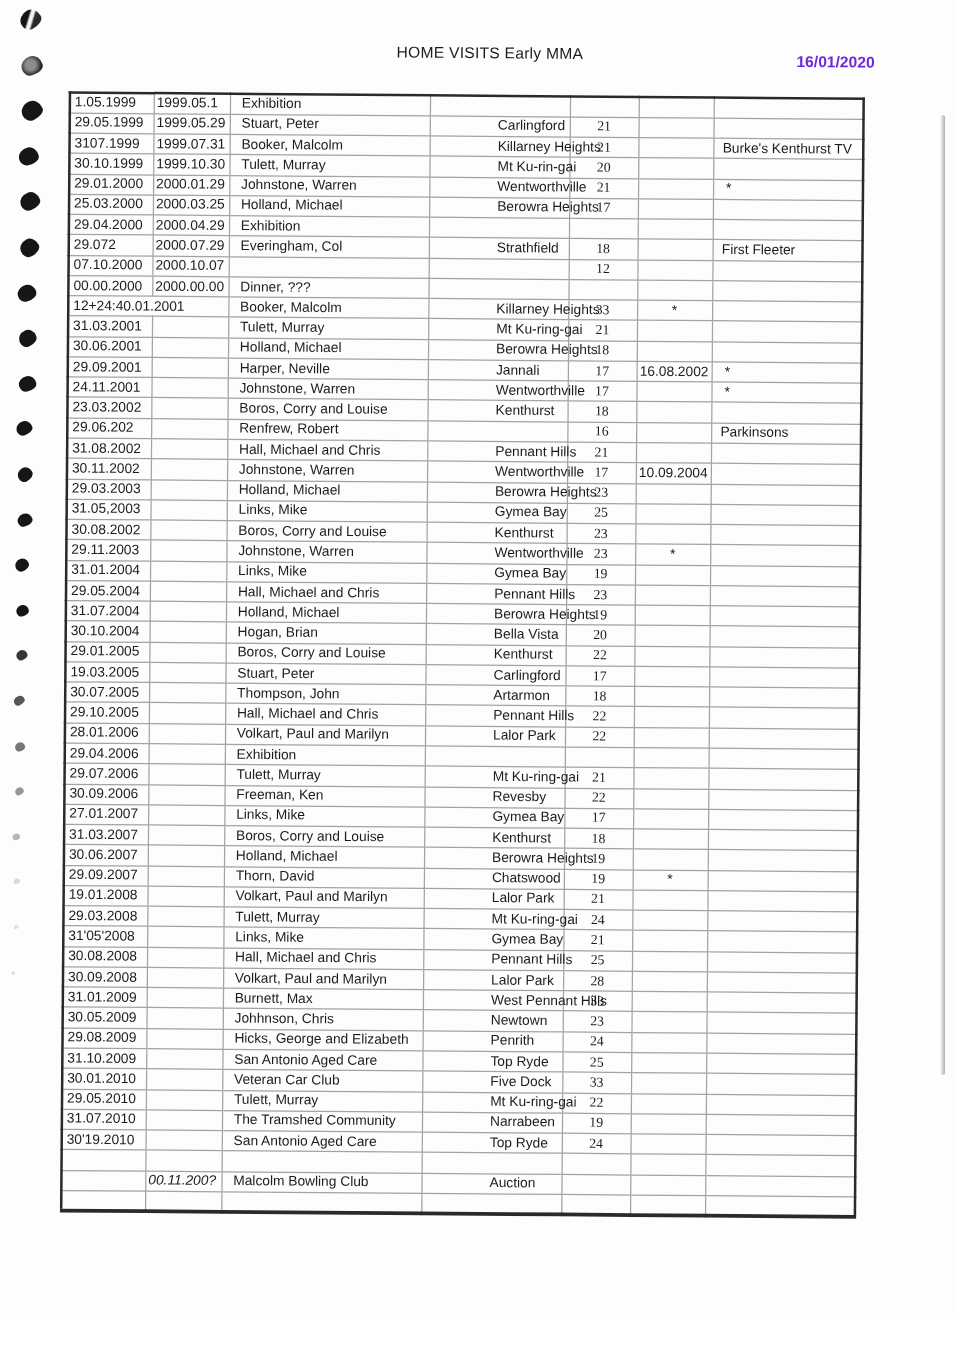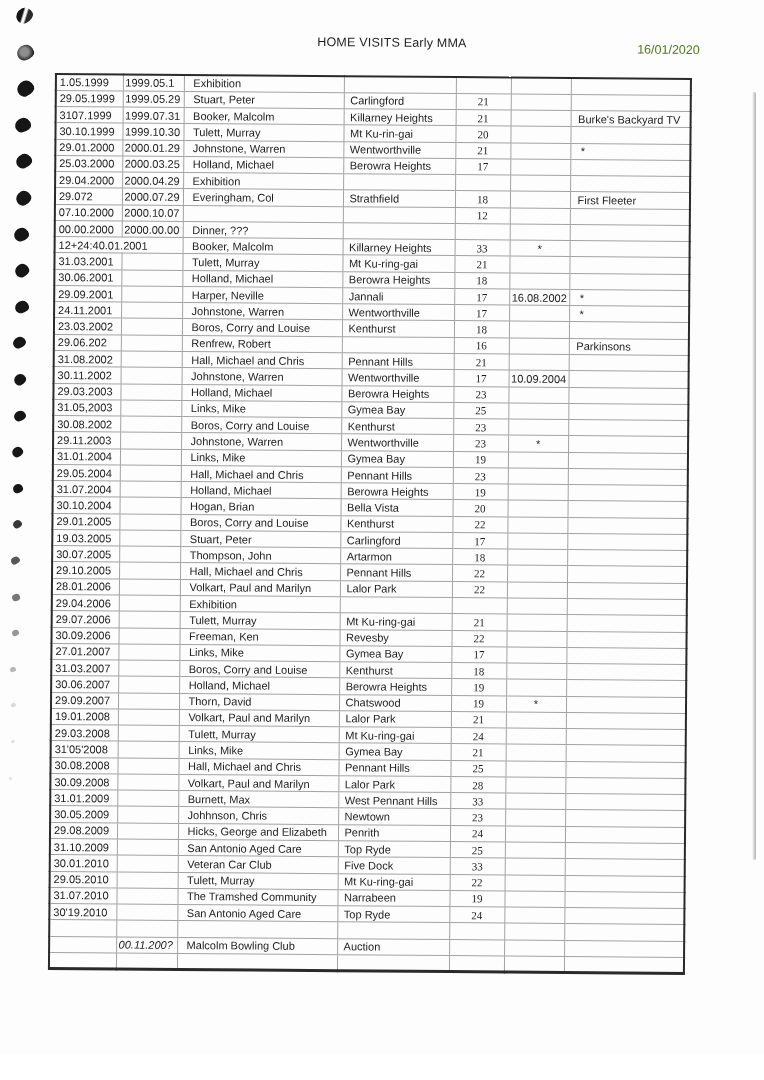--- a/index.html
+++ b/index.html
@@ -16,38 +16,38 @@
   .scan-rotate{
     position:absolute;left:0;top:0;width:764px;height:1080px;
     transform:rotate(0.45deg);transform-origin:60px 70px;
   }
   .page-title{
     position:absolute;left:317px;top:33px;
     font-size:12.5px;color:#1d1d1d;letter-spacing:.2px;
   }
   .report-date{
     position:absolute;left:637px;top:38px;
-    font-size:12.5px;color:#4d7c0f;
+    font-size:12.5px;color:#6d28d9;font-weight:bold;
   }
   table.visits{
     position:absolute;left:55px;top:73px;
     width:635px;table-layout:fixed;border-collapse:collapse;
     border:2px solid #2a2a2a;border-bottom-width:3px;
   }
   table.visits tr{height:16.27px;}
   table.visits td{
     border:1px solid #a3a3a3;
     font-size:11px;color:#1c1c1c;
     padding:0;vertical-align:middle;
     white-space:nowrap;overflow:visible;
   }
   td.c-date1 span{padding-left:3px;text-align:center;}
   td.c-date2 span{padding-left:2px;}
   td.c-name  span{padding-left:9px;}
-  td.c-location span{padding-left:6px;}
+  td.c-location span{padding-left:6px;margin-left:48px;}
   td.c-count{text-align:center;font-family:Liberation Serif, serif;}
   td.c-extra_date span{padding-left:2px;}
   td.c-extra_date.star{text-align:center;}
   td.c-extra_date.star span{padding-left:0;}
   td.c-notes span{padding-left:7px;}
   td.c-notes.star span{padding-left:10px;}
   td span{display:inline-block;white-space:nowrap;}
   td.overflow-right{border-right-style:hidden;font-style:italic;}
   td.no-left-border{border-left-style:hidden;}
   
@@ -133,21 +133,21 @@
             <td class="c-extra_date"><span></span></td>
             <td class="c-notes"><span></span></td>
           </tr>
           <tr>
             <td class="c-date1"><span>3107.1999</span></td>
             <td class="c-date2"><span>1999.07.31</span></td>
             <td class="c-name"><span>Booker, Malcolm</span></td>
             <td class="c-location"><span>Killarney Heights</span></td>
             <td class="c-count"><span>21</span></td>
             <td class="c-extra_date"><span></span></td>
-            <td class="c-notes"><span>Burke's Backyard TV</span></td>
+            <td class="c-notes"><span>Burke's Kenthurst TV</span></td>
           </tr>
           <tr>
             <td class="c-date1"><span>30.10.1999</span></td>
             <td class="c-date2"><span>1999.10.30</span></td>
             <td class="c-name"><span>Tulett, Murray</span></td>
             <td class="c-location"><span>Mt Ku-rin-gai</span></td>
             <td class="c-count"><span>20</span></td>
             <td class="c-extra_date"><span></span></td>
             <td class="c-notes"><span></span></td>
           </tr>

